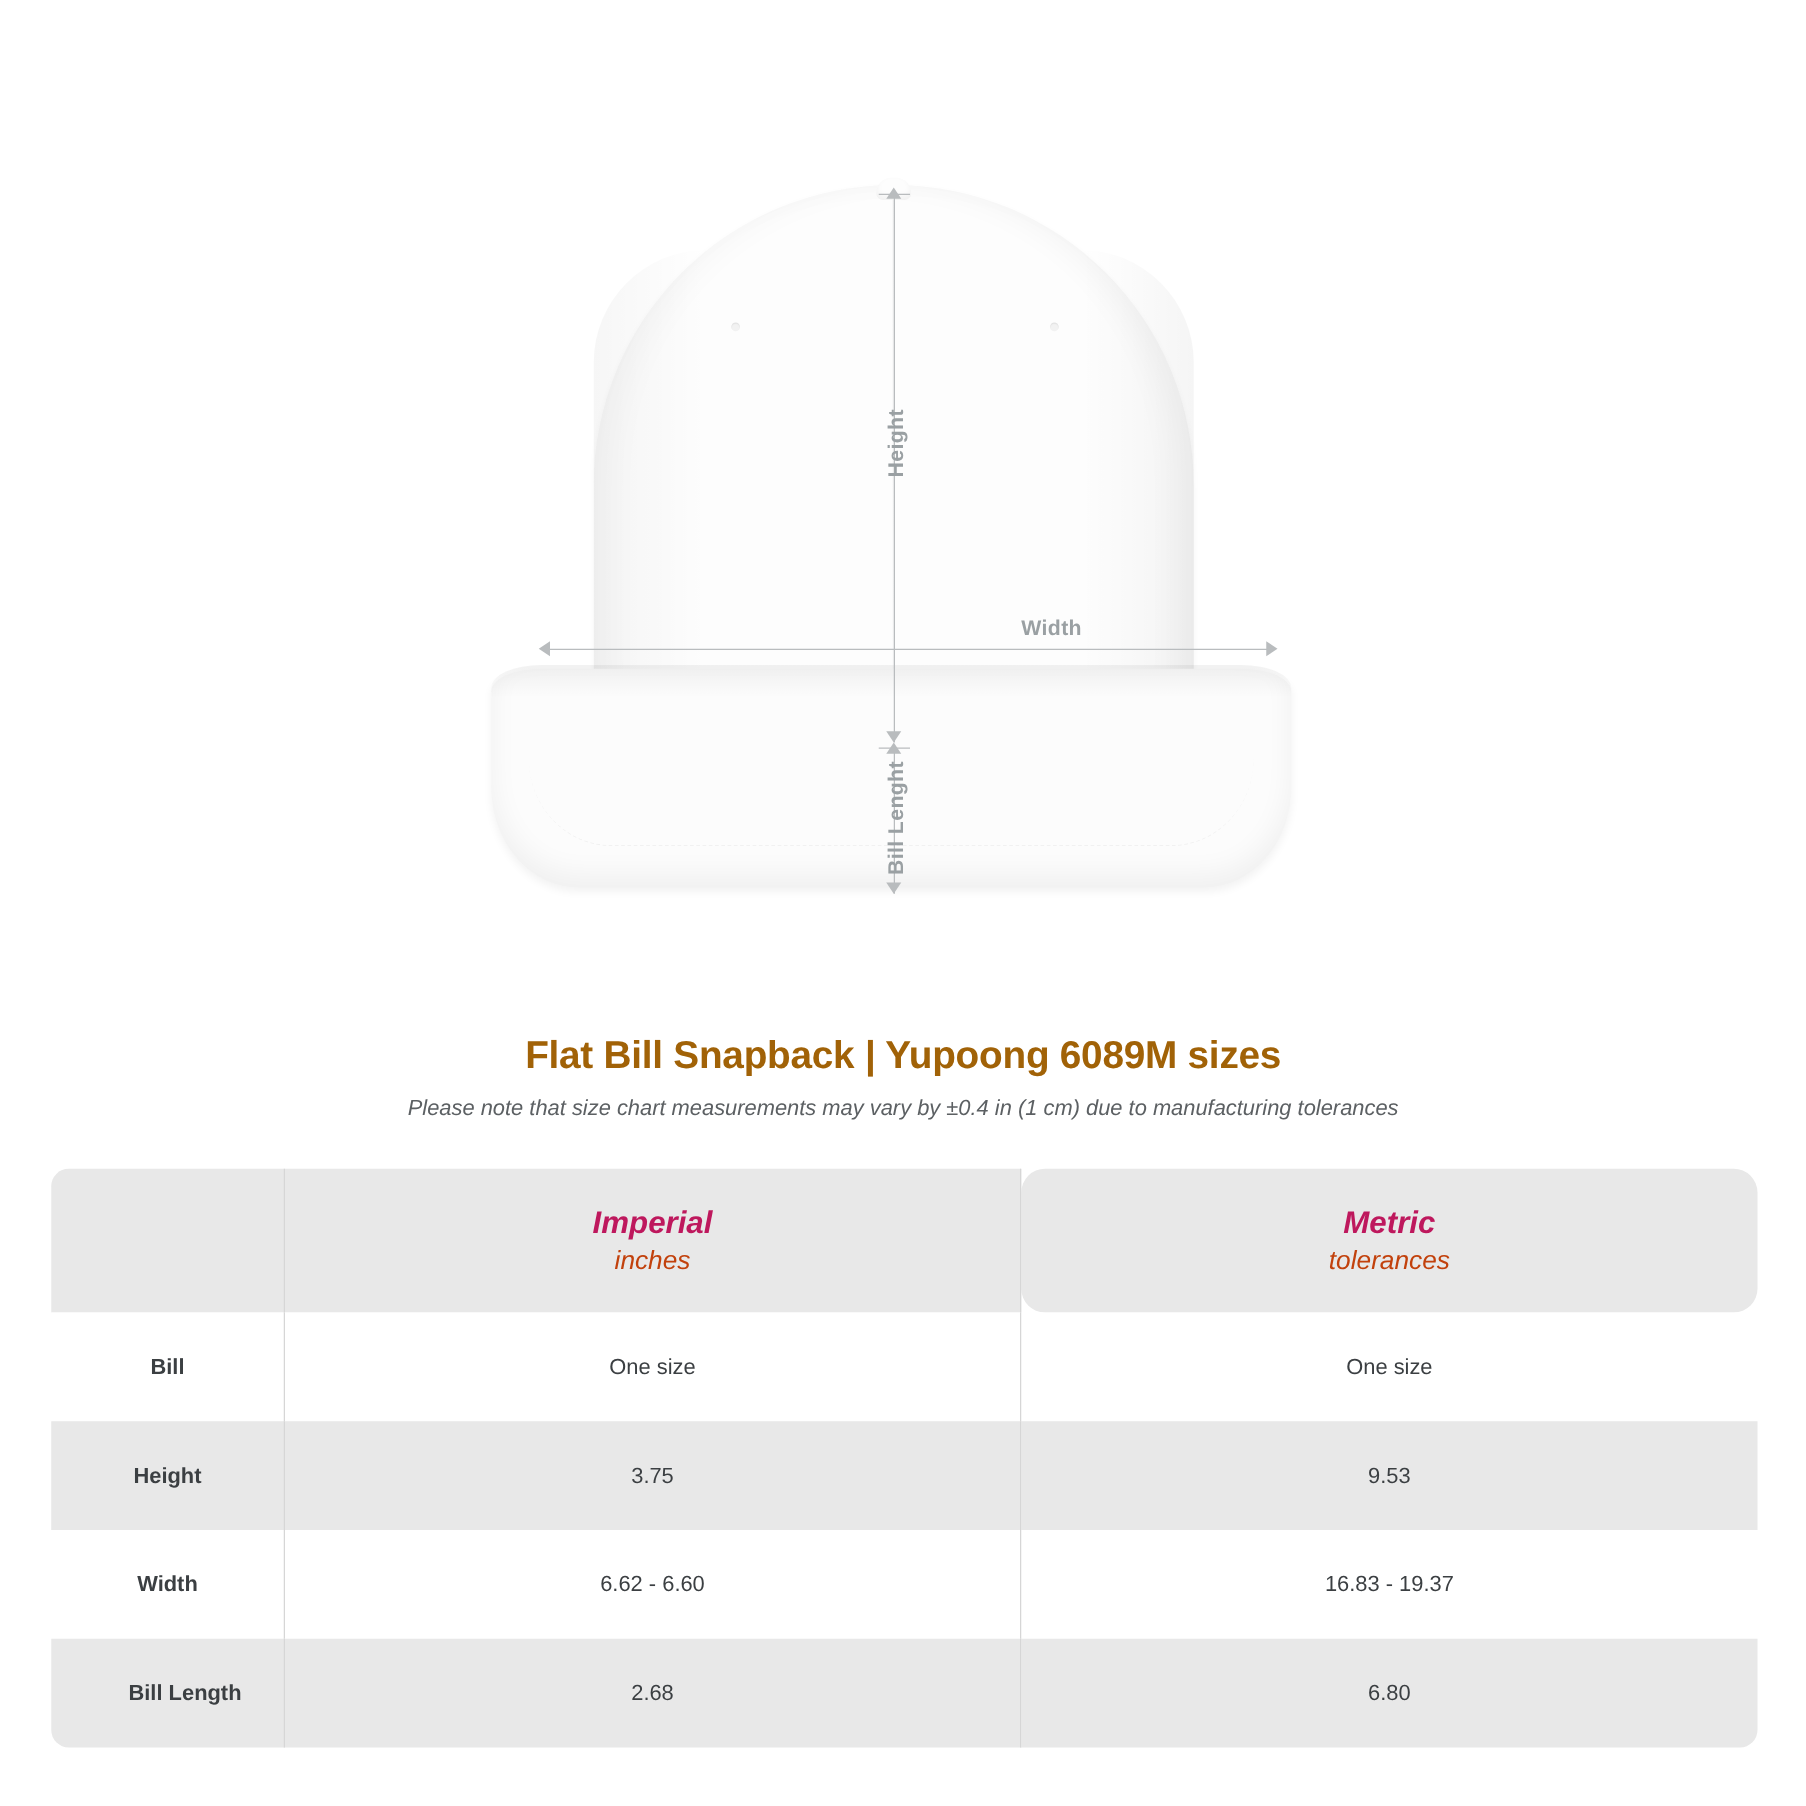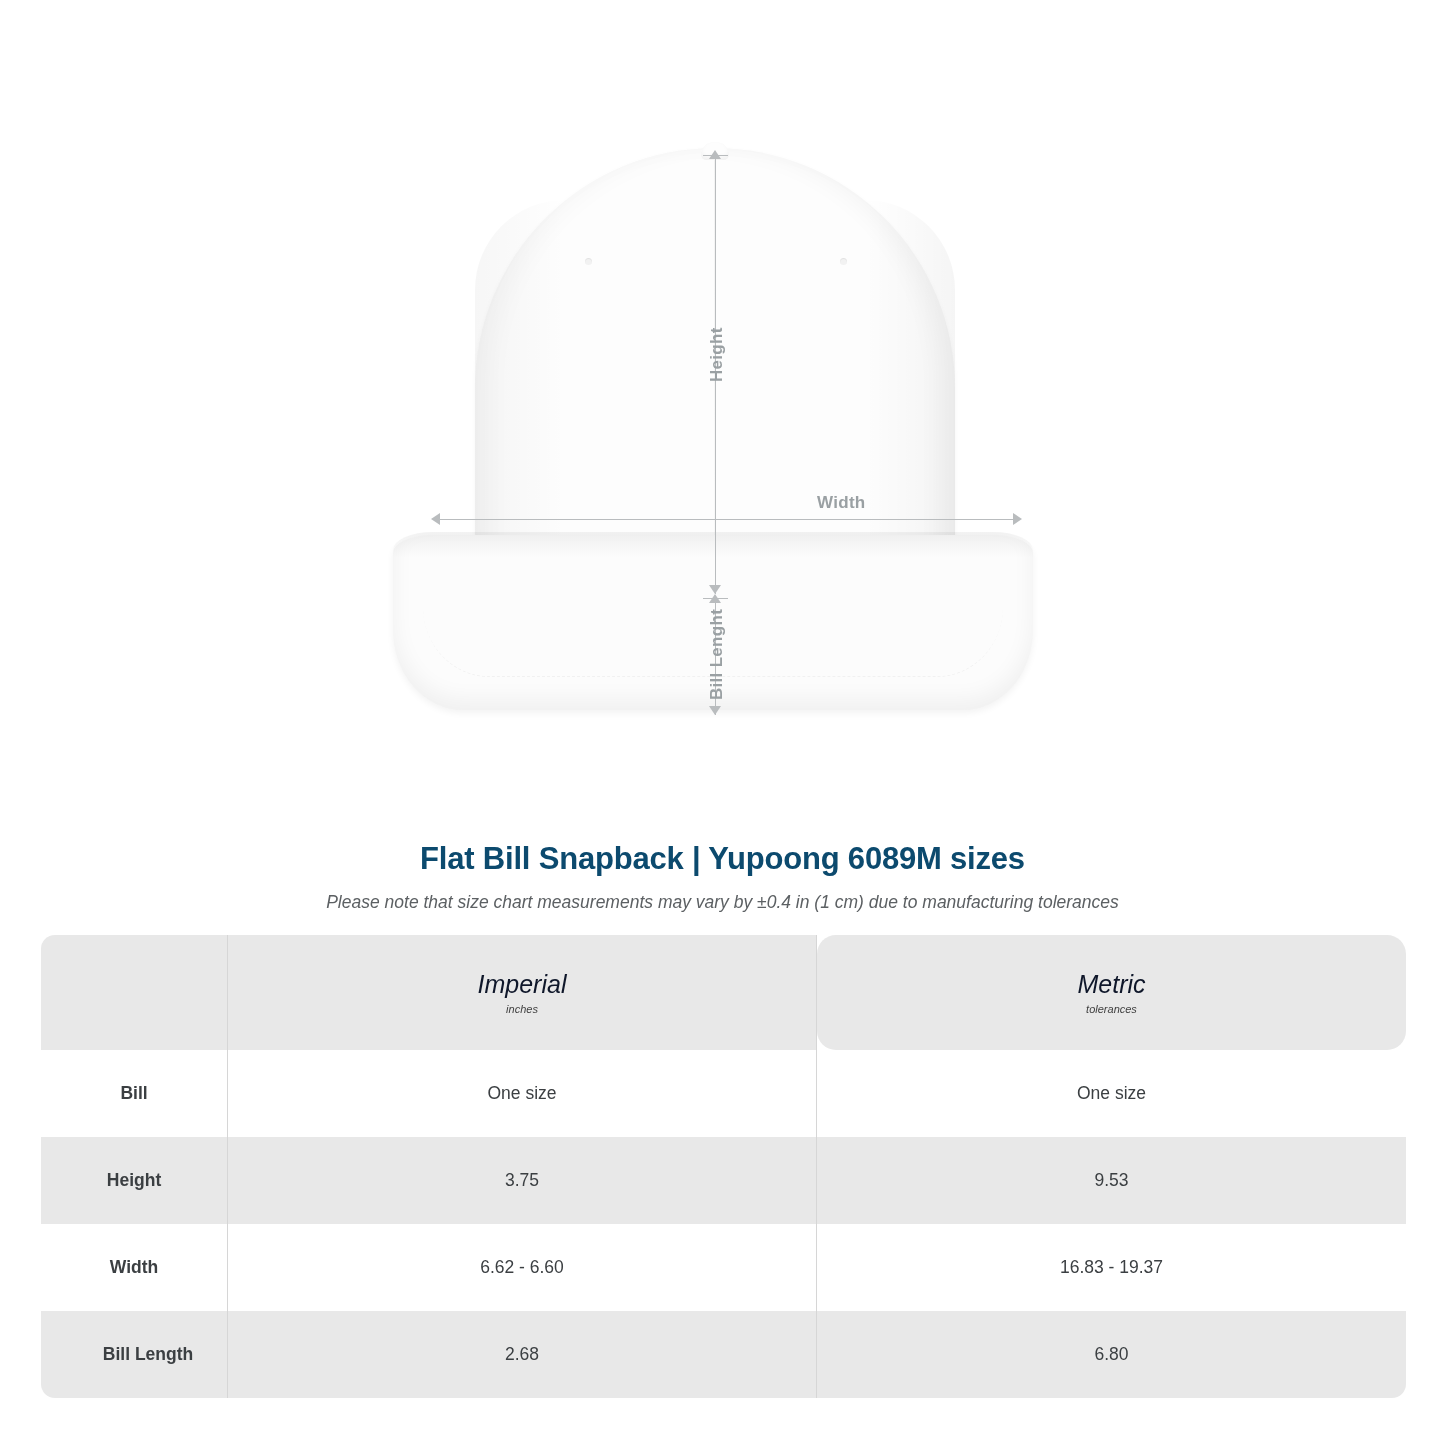--- a/index.html
+++ b/index.html
@@ -184,22 +184,22 @@
   .heading-wrap {
     position: absolute;
     left: 0;
     top: 826px;
     width: 1445px;
     text-align: center;
   }
   .title {
     font-size: 31px;
     font-weight: bold;
-    color: #0c4a6e;
-    margin: 15px;
+    color: #a16207;
+    margin: 0;
     letter-spacing: -0.2px;
   }
   .subtitle {
     font-size: 17.5px;
     font-style: italic;
     color: #5c6063;
     margin: 14px 0 0 0;
     font-weight: normal;
   }
 
@@ -226,29 +226,29 @@
     vertical-align: middle;
   }
   .unit-row td.first {
     border-radius: 14px 0 0 0;
   }
   .unit-row td.last {
     border-radius: 0 14px 0 0;
   }
   .unit-name {
     font-size: 25px;
-    font-weight: normal;
+    font-weight: bold;
     font-style: italic;
-    color: #0f172a;
+    color: #be185d;
     line-height: 1.15;
   }
   .unit-sub {
-    font-size: 11px;
+    font-size: 21px;
     font-style: italic;
-    color: #404040;
+    color: #c2410c;
     margin-top: 4px;
   }
   .data-row td {
     height: 87px;
     text-align: center;
     vertical-align: middle;
     font-size: 17.5px;
     color: #3b3f42;
   }
   .data-row.alt td {

